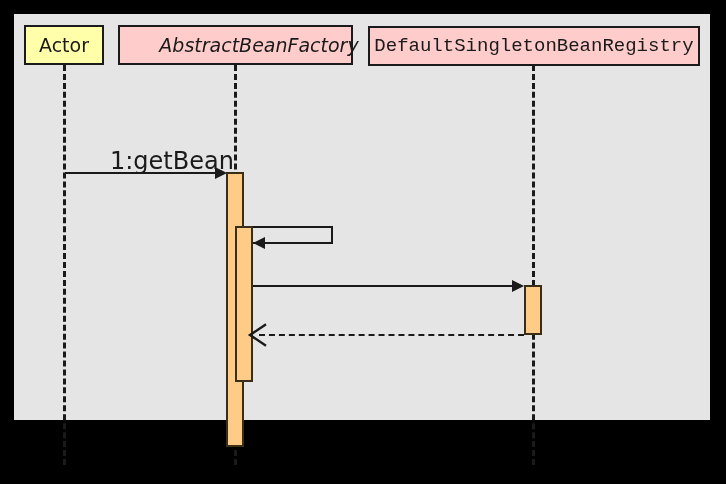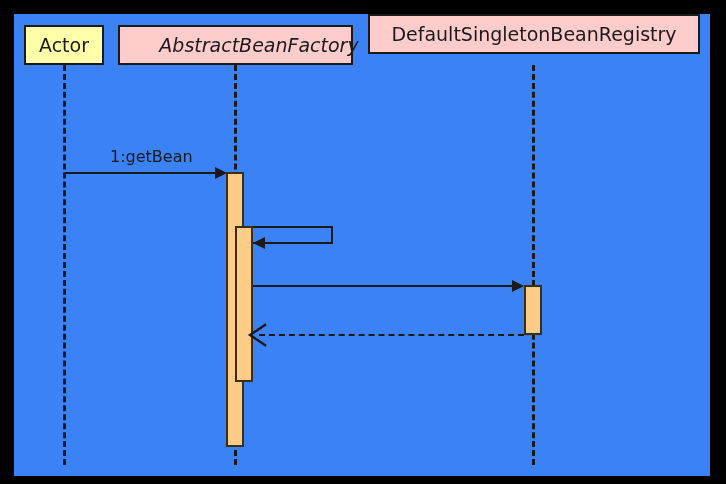--- a/index.html
+++ b/index.html
@@ -21,22 +21,22 @@
     width: 726px;
     height: 484px;
     background: #000000;
   }
 
   #diagram-area {
     position: absolute;
     left: 14px;
     top: 14px;
     width: 696px;
-    height: 462px;
-    background: #3b82f6;
+    height: 406px;
+    background: #e5e5e5;
   }
 
   
   .participant-box {
     position: absolute;
     box-sizing: border-box;
     border: 2px solid #1a1a1a;
     display: flex;
     align-items: center;
     justify-content: center;
@@ -66,21 +66,21 @@
   .activation {
     position: absolute;
     box-sizing: border-box;
     background: #ffcc88;
     border: 2px solid #3b2e16;
   }
 
   
   .msg-label {
     position: absolute;
-    font-size: 16px;
+    font-size: 24px;
     color: #1a1a1a;
     white-space: nowrap;
   }
 
   .msg-line {
     position: absolute;
     height: 0;
     border-top: 2px solid #1a1a1a;
   }
   .msg-line.dashed {
@@ -129,21 +129,21 @@
     <div class="lifeline" style="left: 518px; top: 51px; height: 400px;"></div>
 
     <div class="participant-box actor-style" style="left: 10px; top: 11px; width: 80px; height: 40px;">
       <span>Actor</span>
     </div>
 
     <div class="participant-box class-style abstract" style="left: 104px; top: 11px; width: 235px; height: 40px; padding-left: 47px;">
       <span>AbstractBeanFactory</span>
     </div>
 
-    <div class="participant-box class-style" style="left: 354px; top: 0; width: 332px; height: 40px;">
+    <div class="participant-box class-style" style="left: 354px; top: 12px; width: 332px; height: 40px; font-family: Liberation Mono, monospace;">
       <span>DefaultSingletonBeanRegistry</span>
     </div>
 
     <div class="activation" style="left: 212px; top: 158px; width: 18px; height: 275px;"></div>
 
     <div class="activation" style="left: 221px; top: 212px; width: 18px; height: 156px;"></div>
 
     <div class="activation" style="left: 510px; top: 271px; width: 18px; height: 50px;"></div>
 
     <div class="msg-label" style="left: 96px; top: 133px;">1:getBean</div>

